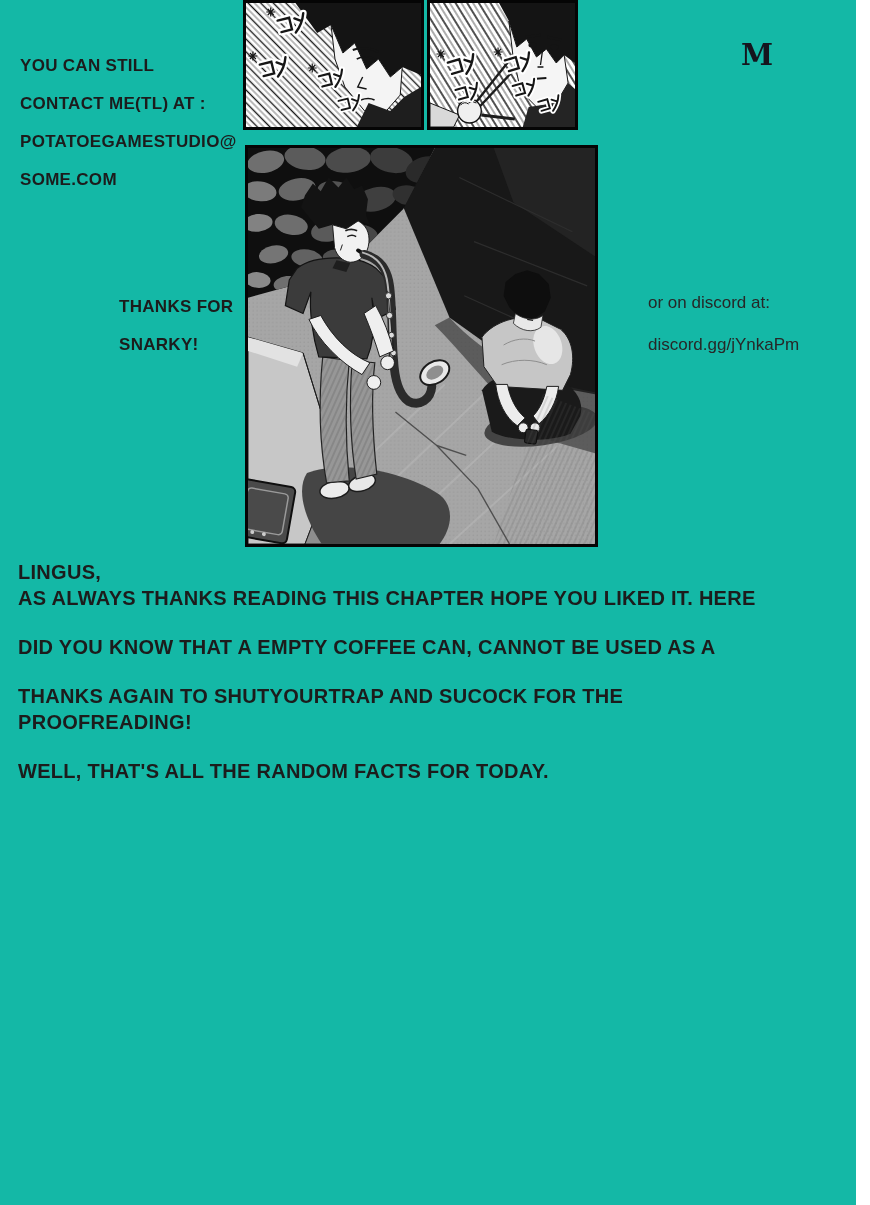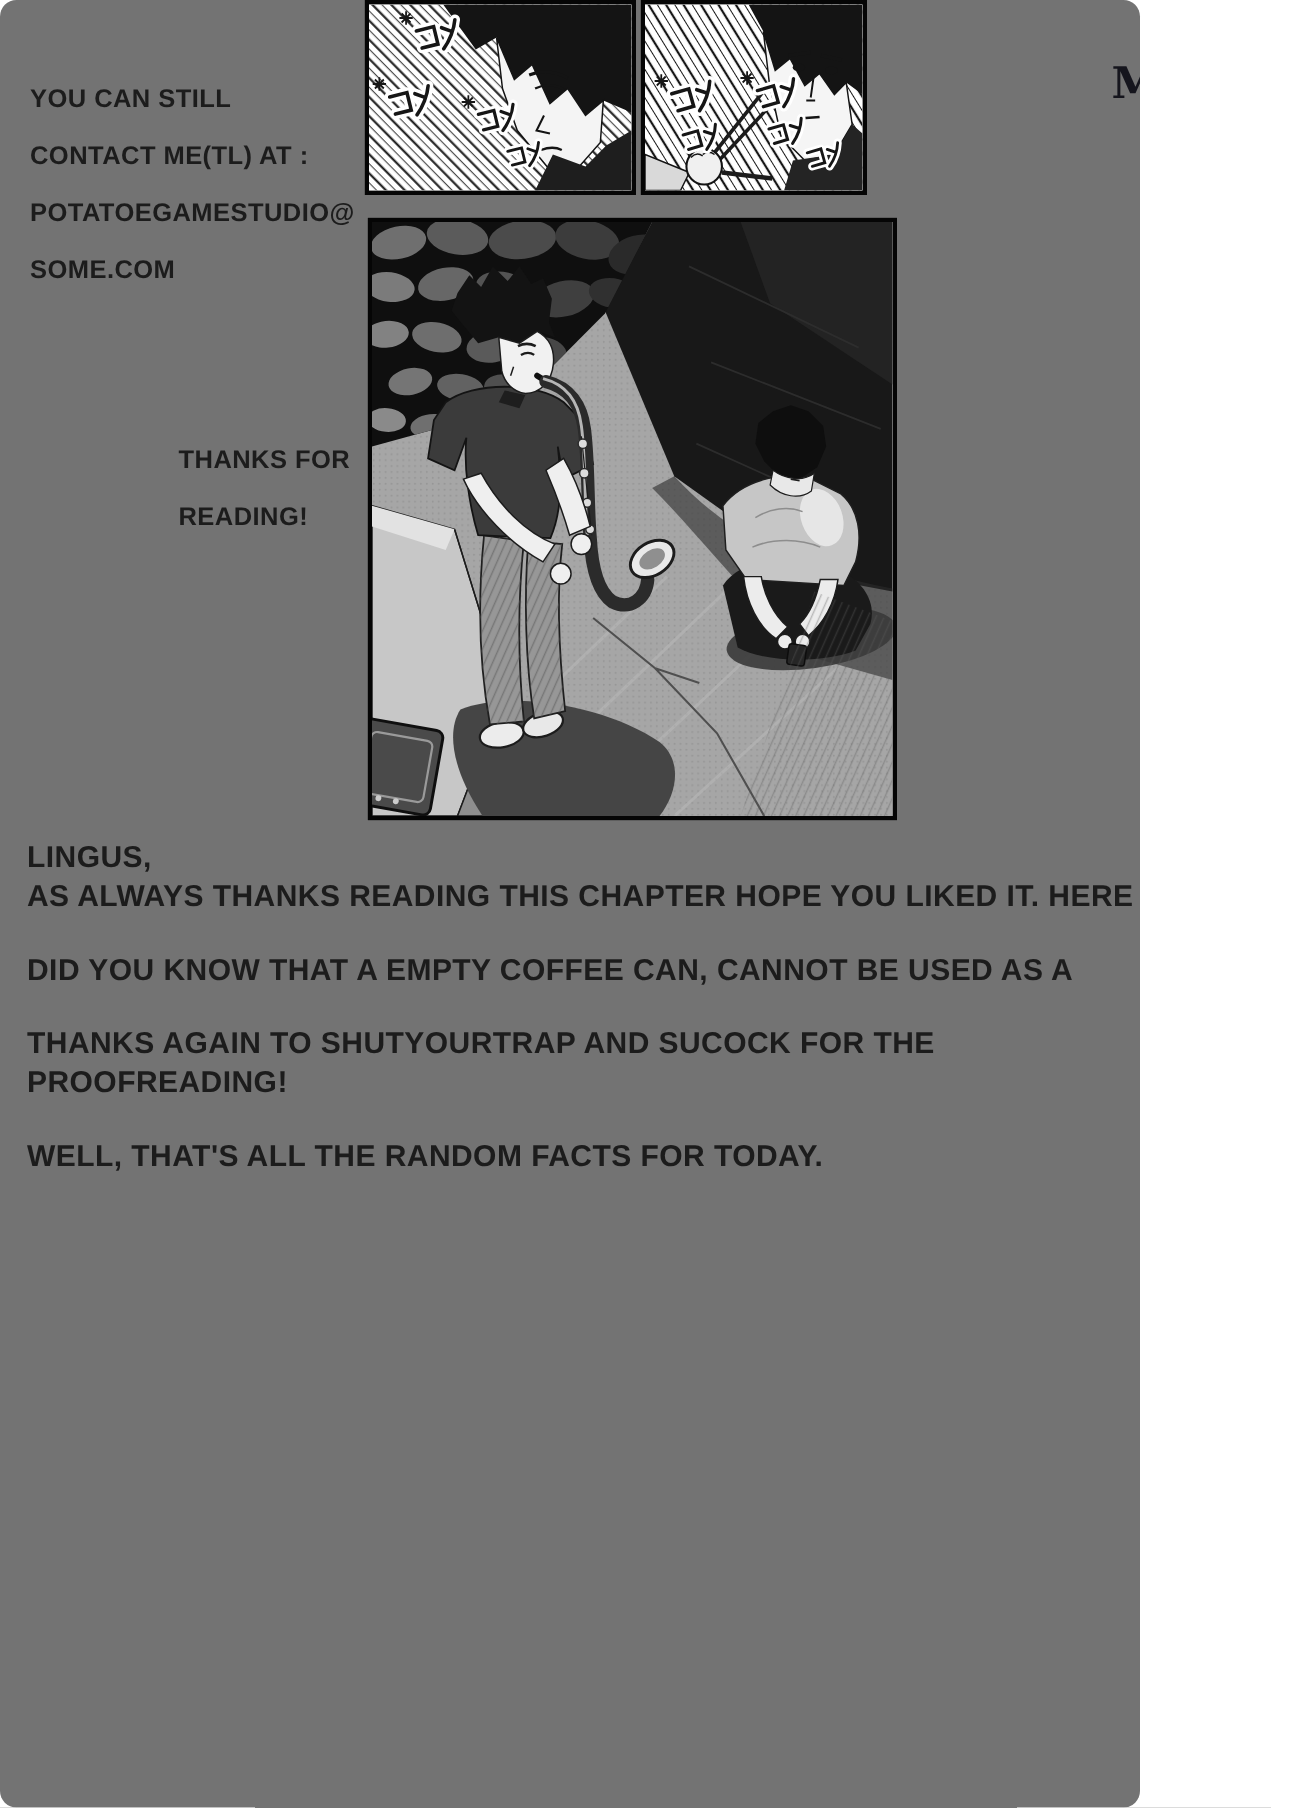--- a/index.html
+++ b/index.html
@@ -1,17 +1,17 @@
 <!DOCTYPE html>
 <html><head>
 <meta charset="utf-8">
 <style>
   html,body{margin:0;padding:0;background:#ffffff;}
-  .page{position:relative;width:760px;height:1205px;background:#737373;overflow:hidden;
-        font-family:"Liberation Sans","DejaVu Sans",sans-serif;color:#1b1b1b;border-radius:11px;}
+  .page{position:relative;width:856px;height:1205px;background:#14b8a6;overflow:hidden;
+        font-family:"Liberation Sans","DejaVu Sans",sans-serif;color:#1b1b1b;}
   .abs{position:absolute;}
   .comic{font-weight:700;letter-spacing:.3px;color:#1c1c1c;white-space:nowrap;}
   .contact-note{left:20px;top:57px;font-size:17px;}
   .contact-note div{margin:0 0 21px 0;line-height:17px;}
   .thanks-note{left:119px;top:298px;font-size:17px;}
   .thanks-note div{margin:0 0 21px 0;line-height:17px;}
   .logo-m{left:741px;top:38px;font-family:"DejaVu Serif","Liberation Serif",serif;
           font-size:29px;font-weight:700;color:#15151d;letter-spacing:-9px;}
   .discord-note{left:648px;top:294px;font-size:17px;font-weight:400;color:#272727;}
   .discord-note div{margin:0 0 25px 0;line-height:17px;white-space:nowrap;}
@@ -234,23 +234,27 @@
         <circle cx="292" cy="284" r="5" fill="#ececec" stroke="#1c1c1c"></circle>
         <rect x="282" y="286" width="12" height="14" rx="2" fill="#262626" stroke="#0d0d0d" transform="rotate(8 288 293)"></rect>
       </g>
 
       <polygon points="300,250 353,270 353,402 250,402" fill="url(#jean)" opacity="0.35"></polygon>
     </svg>
   </div>
 
   <div class="abs comic thanks-note">
     <div>THANKS FOR</div>
-    <div>READING!</div>
-  </div>
-
+    <div>SNARKY!</div>
+  </div>
+
+  <div class="abs discord-note">
+    <div>or on discord at:</div>
+    <div>discord.gg/jYnkaPm</div>
+  </div>
 
   <div class="abs comic message">
     <div class="para">
       <div>LINGUS,</div>
       <div>AS ALWAYS THANKS READING THIS CHAPTER HOPE YOU LIKED IT. HERE</div>
     </div>
     <div class="para">
       <div>DID YOU KNOW THAT A EMPTY COFFEE CAN, CANNOT BE USED AS A</div>
     </div>
     <div class="para">

